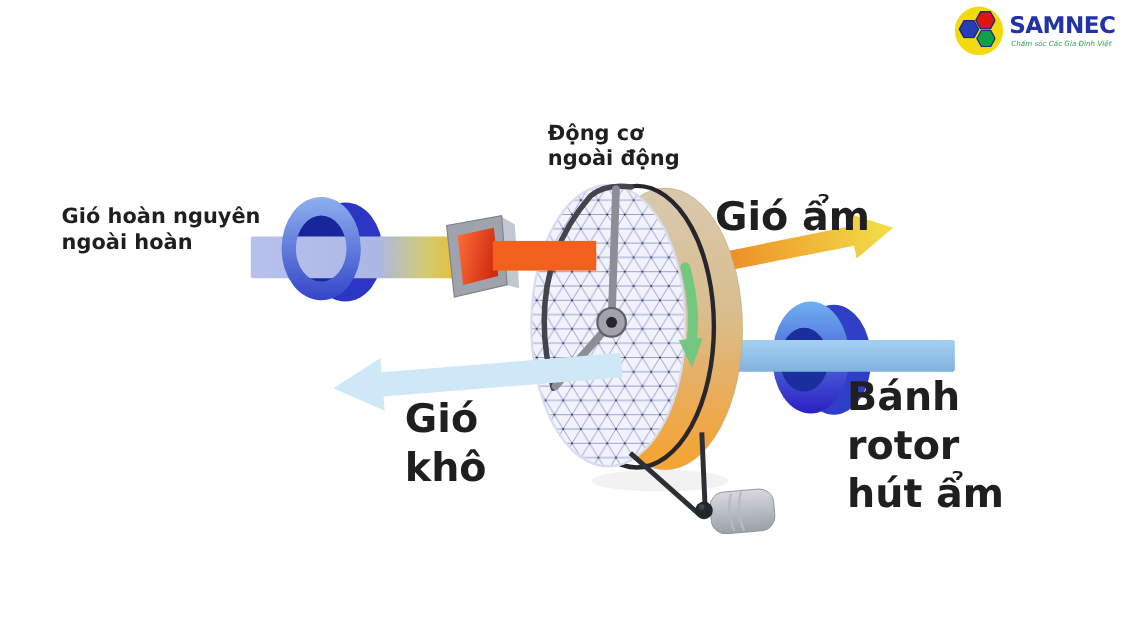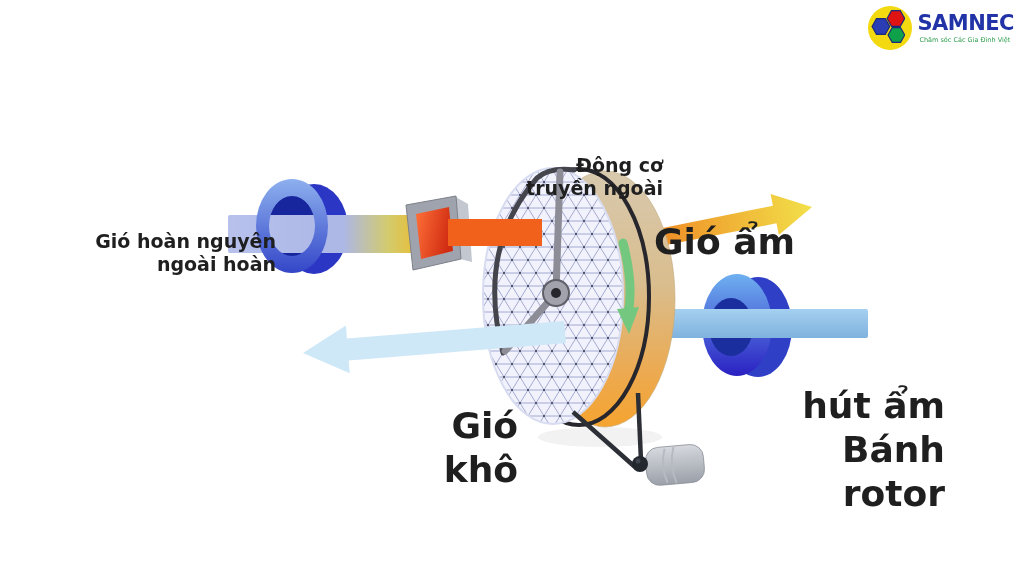--- a/index.html
+++ b/index.html
@@ -1,30 +1,30 @@
 <!DOCTYPE html>
 <html><head>
 <meta charset="utf-8">
 <style>
   html,body{margin:0;padding:0;background:#fff;}
   .stage{position:relative;width:1024px;height:576px;background:#ffffff;overflow:hidden;
          font-family:"DejaVu Sans","Liberation Sans",sans-serif;}
   .stage svg{position:absolute;left:0;top:0;}
-  .lbl{position:absolute;color:#1f1f1f;text-align:right;line-height:1.22;margin-top:44px;}
+  .lbl{position:absolute;color:#1f1f1f;text-align:left;line-height:1.22;}
   .lbl.small{font-size:19px;font-weight:700;}
   .lbl.big{font-size:36px;font-weight:700;}
   
   .logo{position:absolute;top:6px;right:10px;display:flex;align-items:center;gap:5px;}
   .logo-circle{position:relative;width:44px;height:44px;border-radius:50%;background:#f3da10;}
   .hex{position:absolute;clip-path:polygon(25% 0,75% 0,100% 50%,75% 100%,25% 100%,0 50%);
        display:flex;align-items:center;justify-content:center;}
   .hex-inner{width:86%;height:84%;clip-path:polygon(25% 0,75% 0,100% 50%,75% 100%,25% 100%,0 50%);}
   .logo-text{display:flex;flex-direction:column;align-items:flex-start;}
   .brand{font-size:21px;font-weight:800;letter-spacing:-0.5px;color:#2133a6;line-height:1;}
-  .tagline{font-size:6.5px;color:#2f9e4e;margin-top:2px;margin-left:2px;text-align:center;}
+  .tagline{font-size:6.5px;font-style:italic;color:#2f9e4e;margin-top:2px;margin-left:2px;text-align:center;}
 </style>
 </head>
 <body>
 
 <div class="stage">
 
   <svg width="1024" height="576" viewBox="0 0 1024 576">
     <defs>
       <linearGradient id="ductLeft" x1="0" y1="0" x2="1" y2="0">
         <stop offset="0" stop-color="#b7c1ec"></stop>
@@ -128,30 +128,30 @@
   </svg>
 
   <div class="lbl small" style="left:56px;top:186px;width:220px;">
     <div>Gió hoàn nguyên</div>
     <div>ngoài hoàn</div>
   </div>
 
 
   <div class="lbl small" style="left:498px;top:110px;width:165px;">
     <div>Động cơ</div>
-    <div>truyền ngoài</div>
+    <div>ngoài động</div>
   </div>
 
   <div class="lbl big" style="left:650px;top:176px;width:145px;">Gió ẩm</div>
 
   <div class="lbl big" style="left:368px;top:360px;width:150px;">Gió khô</div>
 
   <div class="lbl big" style="left:770px;top:340px;width:175px;">
+    <div>Bánh rotor</div>
     <div>hút ẩm</div>
-    <div>Bánh rotor</div>
   </div>
 
   <div class="logo">
     <div class="logo-circle">
       <div class="hex" style="left:3px;top:12px;width:19px;height:17px;background:#1a2a7a;">
         <div class="hex-inner" style="background:#2b3db5;"></div>
       </div>
       <div class="hex" style="left:18px;top:4px;width:19px;height:17px;background:#1a2a7a;">
         <div class="hex-inner" style="background:#e01313;"></div>
       </div>

